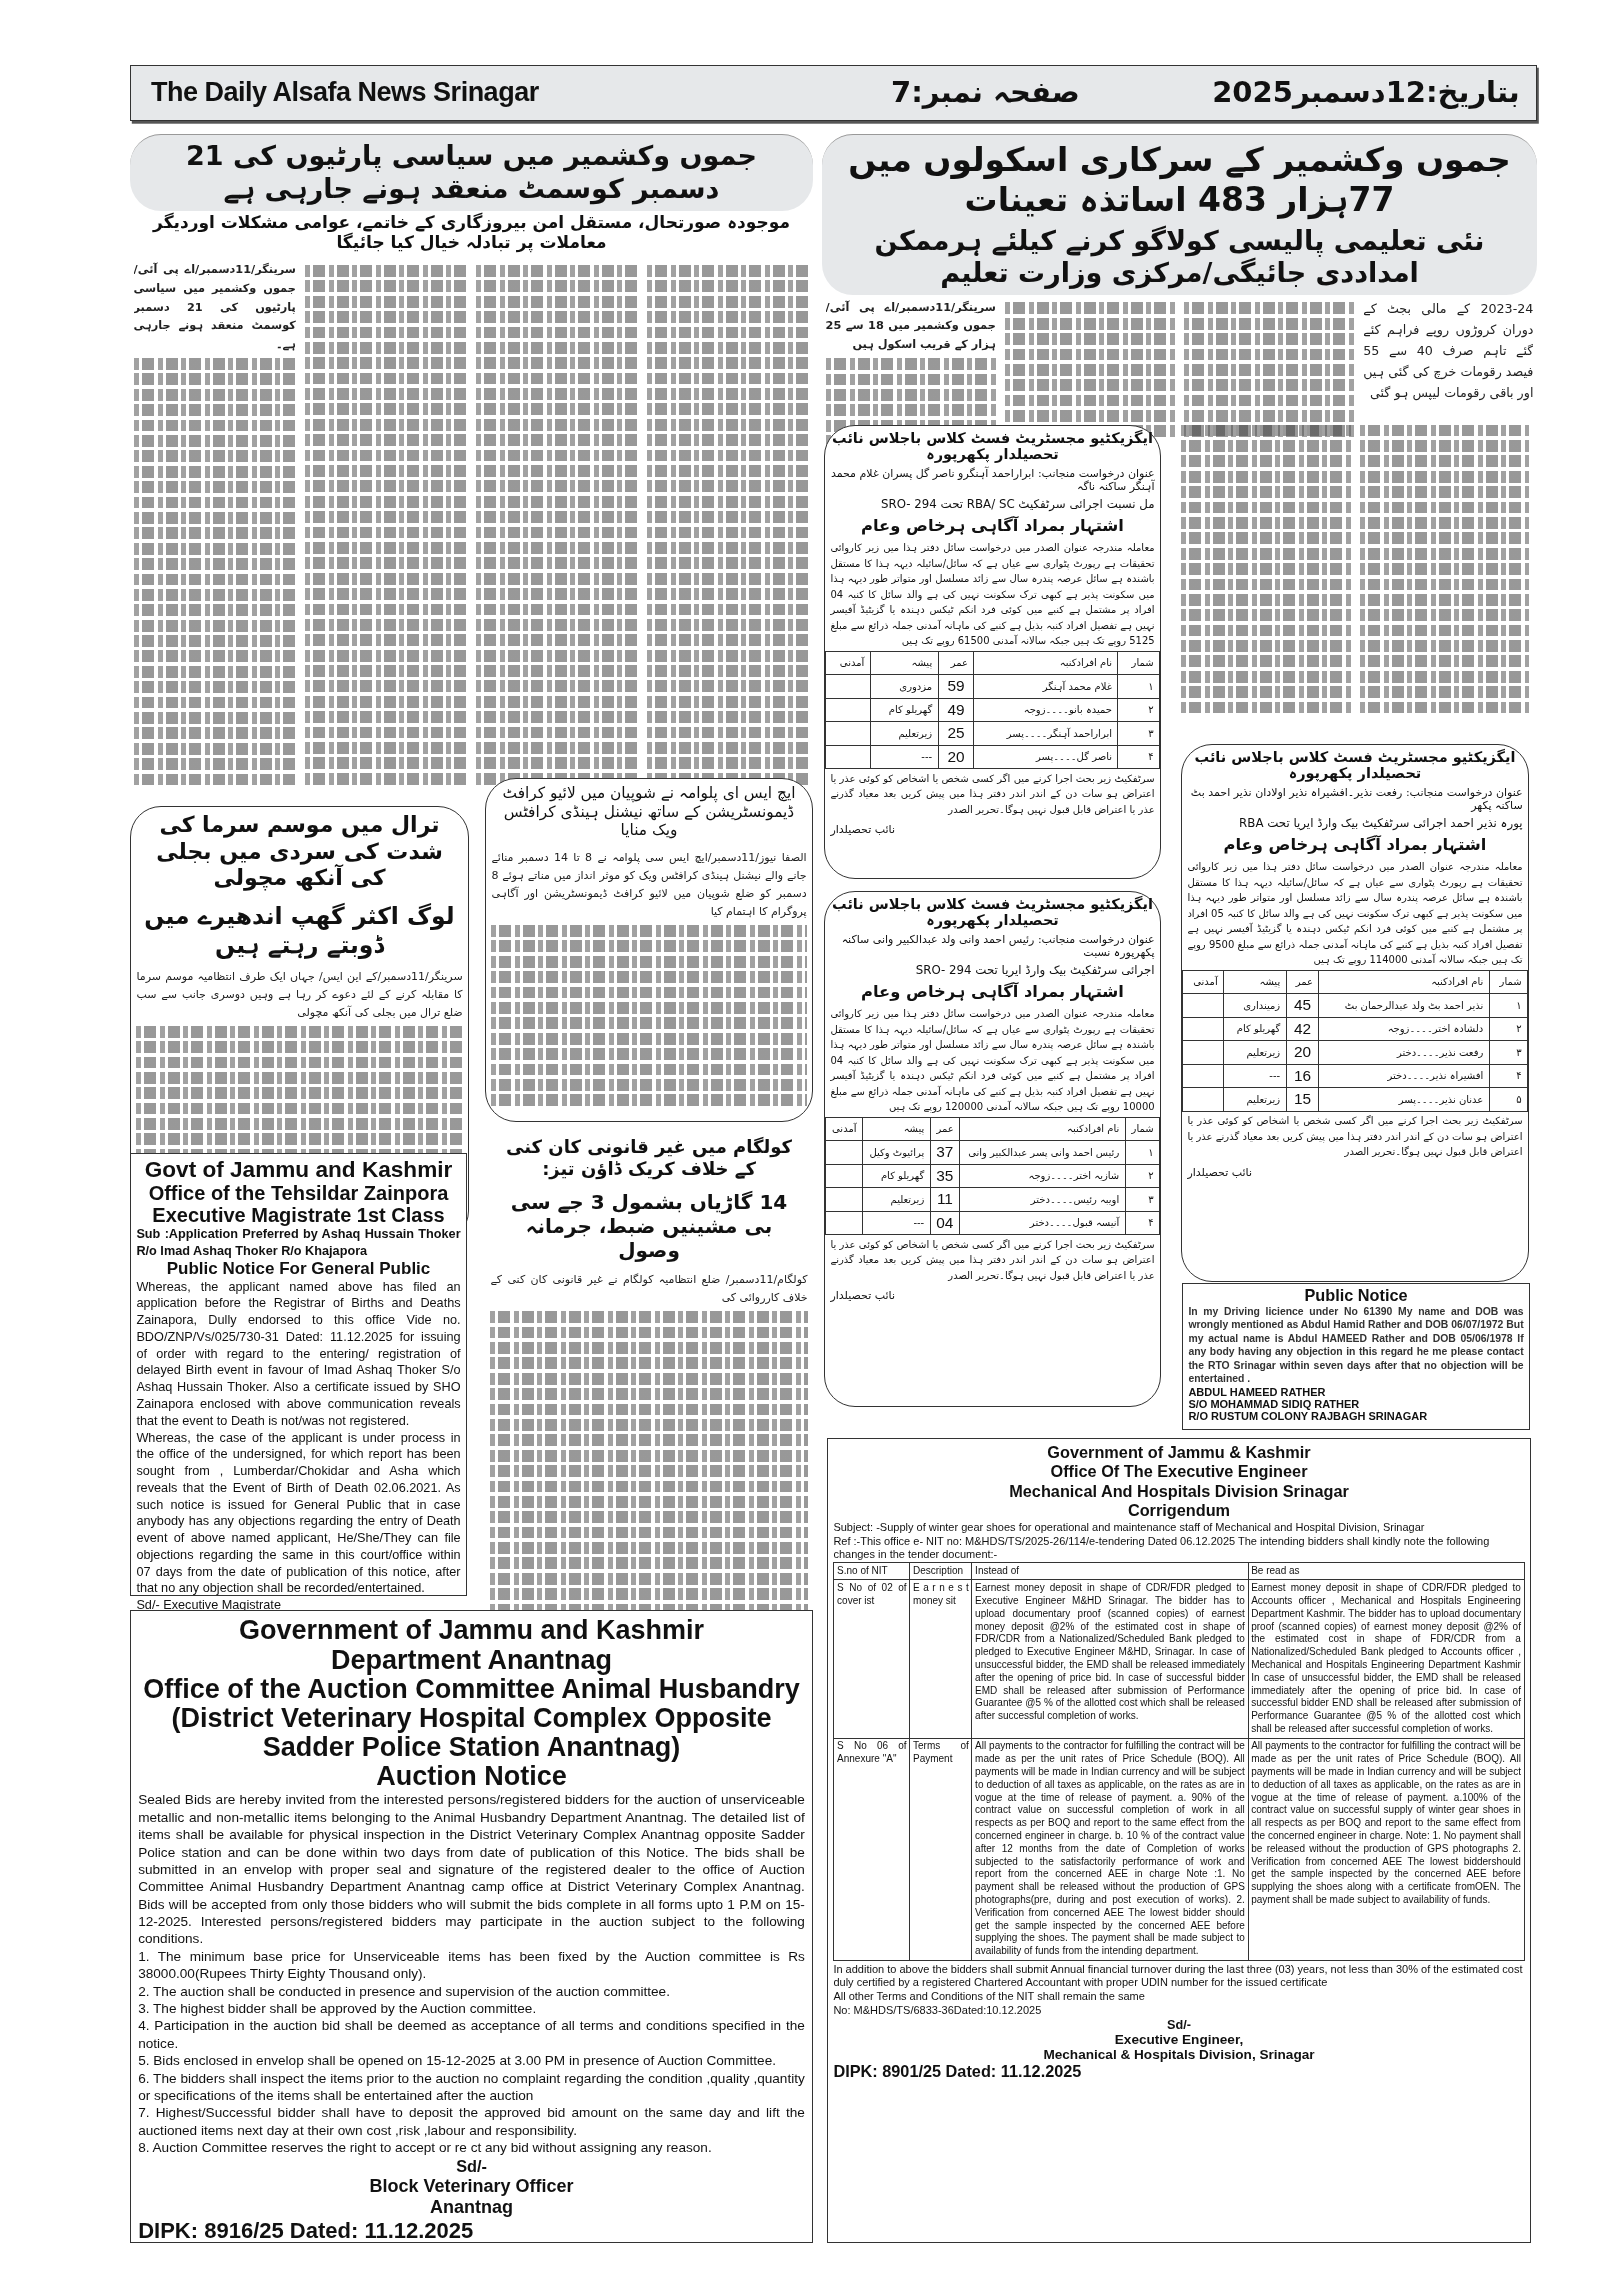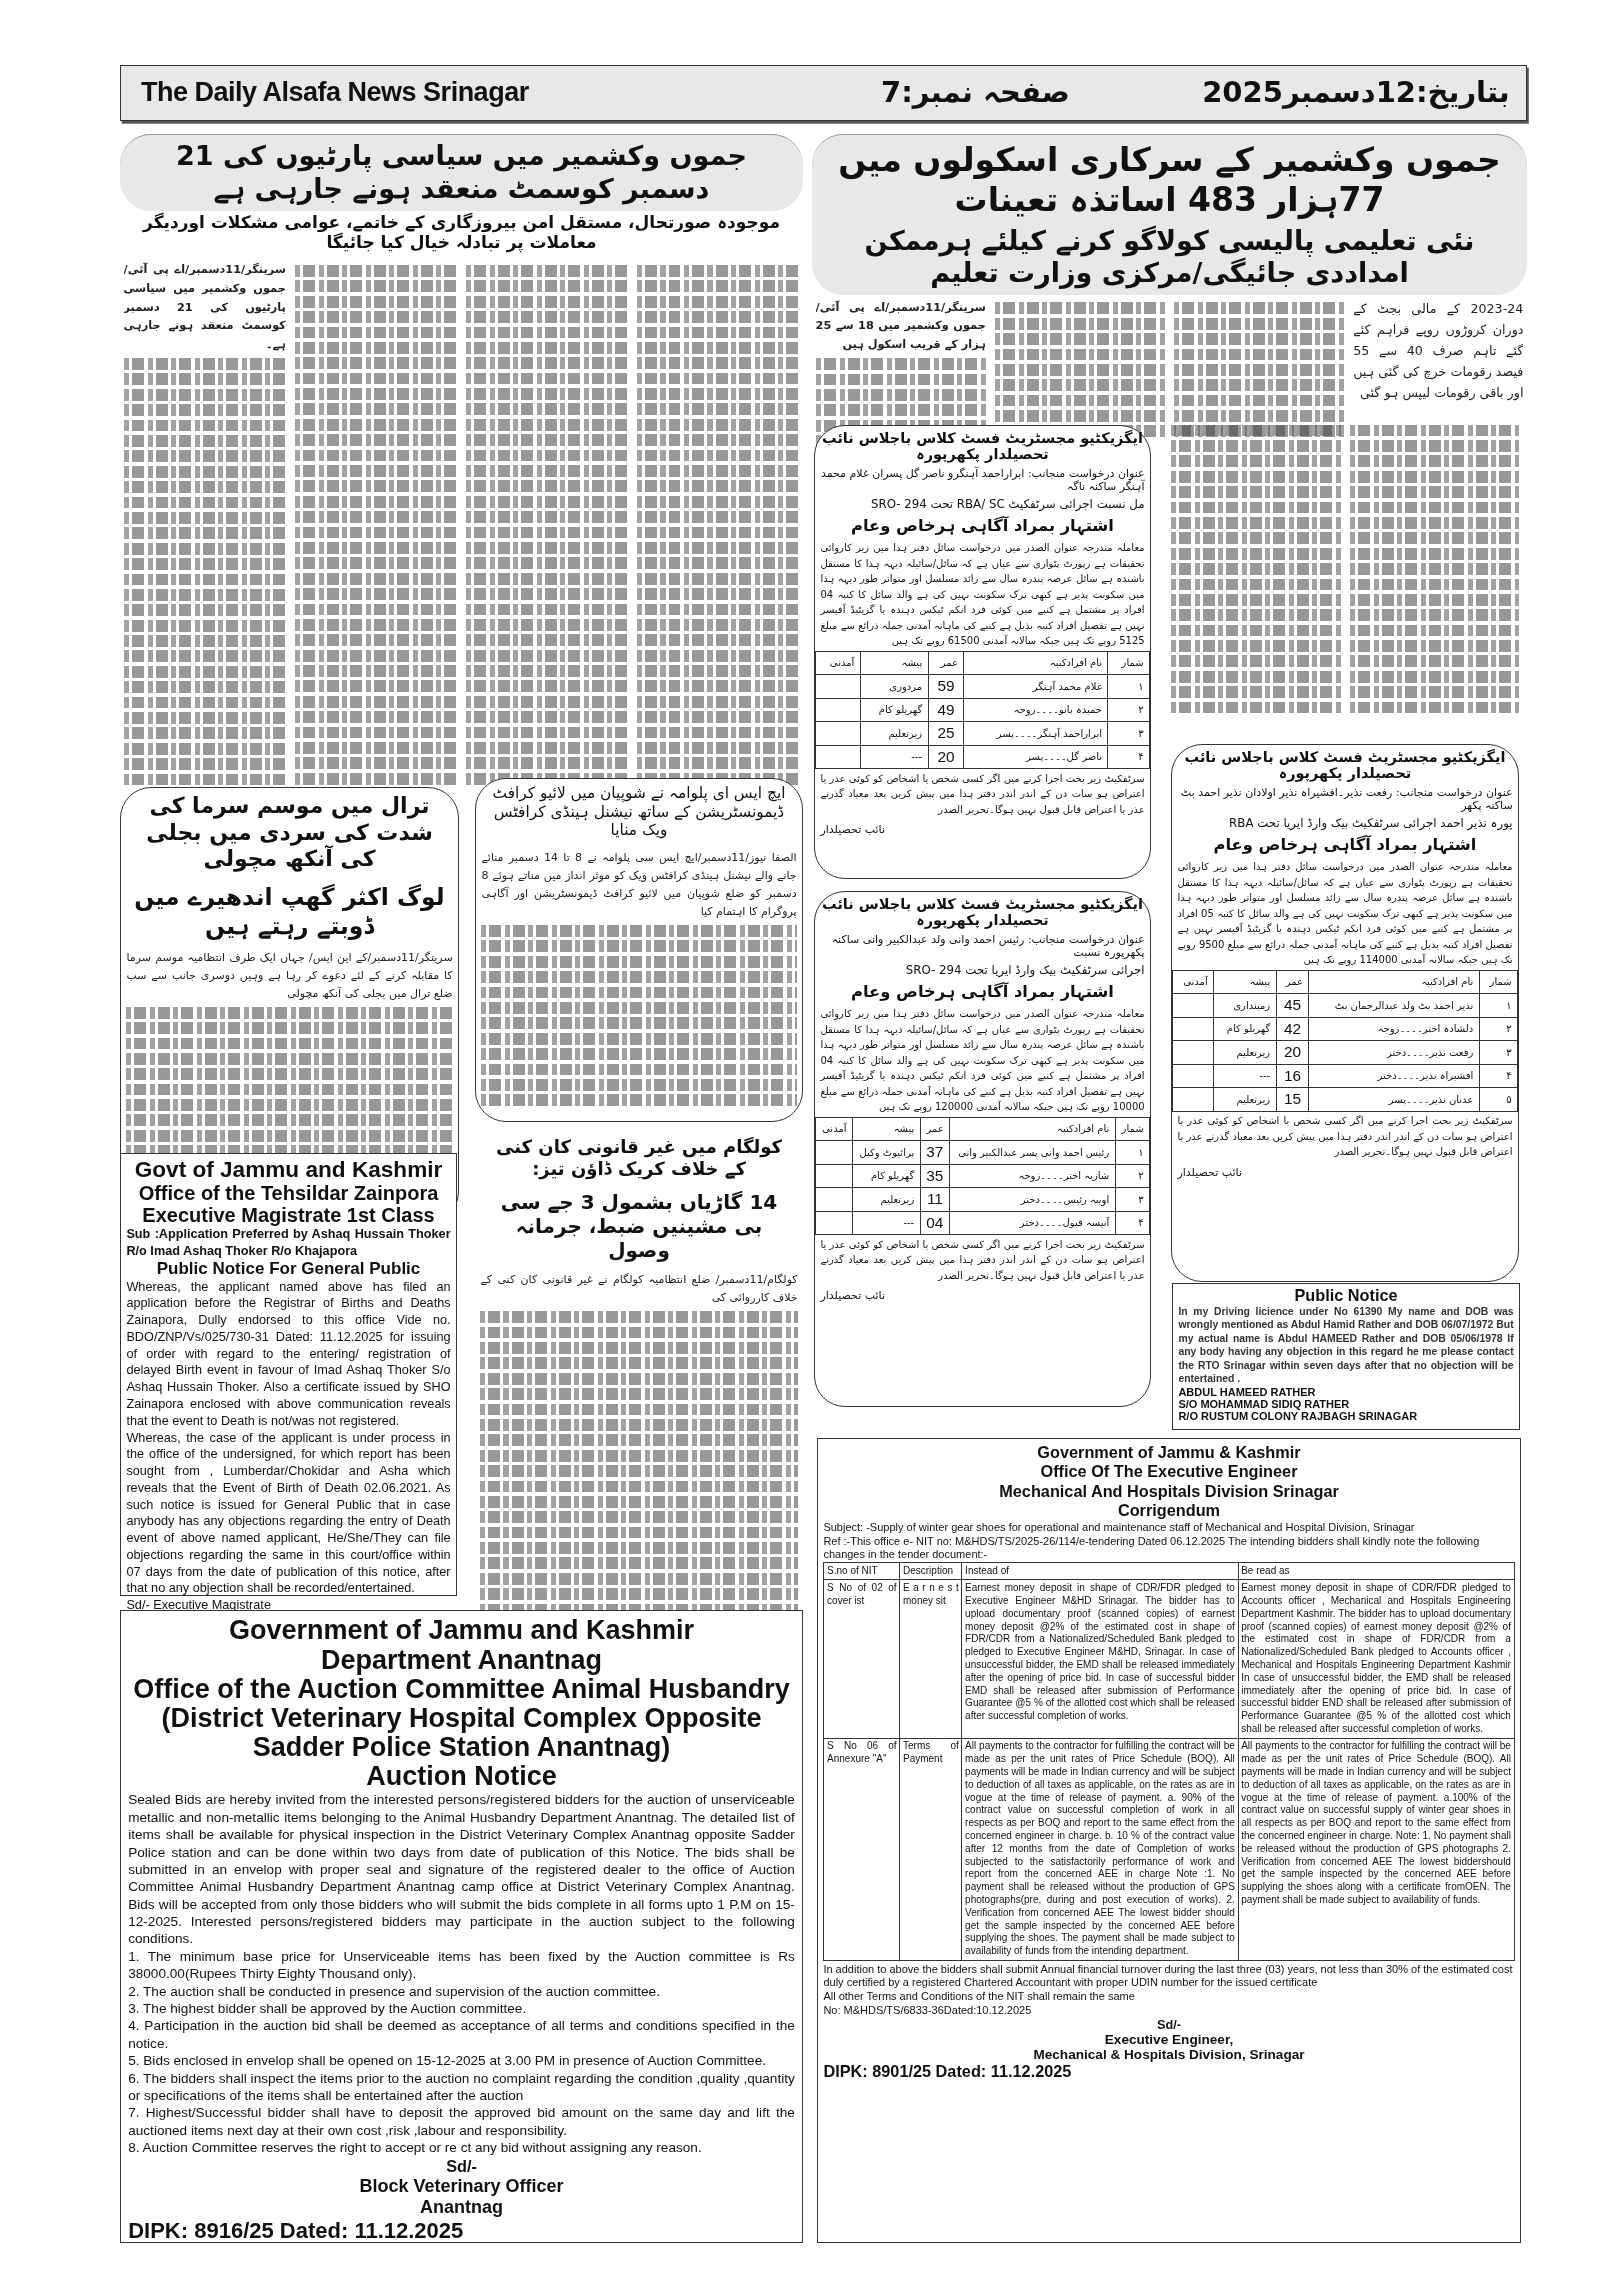--- a/index.html
+++ b/index.html
@@ -1,17 +1,17 @@
 <!DOCTYPE html>
 <html style="font-size:14.5px"><head>
 <meta charset="utf-8">
 <style>
   * { box-sizing: border-box; margin: 0; padding: 0; }
   body { width: 1615px; height: 2285px; background: #ffffff; font-family: "Liberation Sans", sans-serif; color: #111; position: relative; overflow: hidden; }
-  .abs { position: absolute; }
+  .abs { position: absolute; margin-left: 10px; }
   .masthead { left: 120px; top: 65px; width: 1407px; height: 56px; background: #e6e8ea; border: 1.8px solid #333; box-shadow: 1.8px 2.7px 0 #555; }
   .mast-title { position: absolute; left: 20px; top: 11px; font-size: 27px; font-weight: bold; font-family: "Liberation Sans", sans-serif; letter-spacing: -0.5px; }
   .mast-page { position: absolute; left: 760px; top: 9px; font-size: 29px; font-weight: bold; direction: rtl; font-family: "DejaVu Sans", sans-serif; }
   .mast-date { position: absolute; right: 16.3px; top: 9px; font-size: 29px; font-weight: bold; direction: rtl; font-family: "DejaVu Sans", sans-serif; }
   .urdu { direction: rtl; text-align: right; font-family: "DejaVu Sans", sans-serif; border-radius: 31px; }
   .headline-box { background: #e6e8ea; border-top: 0.9px solid #999; }
   .headline { font-size: 27px; font-weight: bold; text-align: center; line-height: 1.2; padding: 5.4px 9px; }
   .subhead { font-size: 17px; font-weight: bold; text-align: center; padding: 1.8px 7.2px 5.4px; }
   .cols { display: flex; flex-direction: row-reverse; gap: 9px; }
   .col { flex: 1; font-size: 11.3px; line-height: 1.65; text-align: justify; color: #222; overflow: hidden; }
@@ -431,21 +431,21 @@
         <div class="filler-line"></div>
         <div class="filler-line"></div>
         <div class="filler-line"></div>
         <div class="filler-line"></div>
         <div class="filler-line"></div>
         <div class="filler-line"></div>
     </div>
   </div>
 </div>
 
-<div class="abs boxed urdu" style="left:120px; top:787px; width:339px; height:436px;">
+<div class="abs boxed urdu" style="left:120px; top:806px; width:339px; height:436px;">
   <div class="headline" style="font-size:22px;">ترال میں موسم سرما کی شدت کی سردی میں بجلی کی آنکھ مچولی</div>
   <div class="headline" style="font-size:23.5px;">لوگ اکثر گھپ اندھیرے میں ڈوبتے رہتے ہیں</div>
   <div class="col" style="padding:3.6px 5.4px; font-size:11px;">
     <div>سرینگر/11دسمبر/کے این ایس/ جہاں ایک طرف انتظامیہ موسم سرما کا مقابلہ کرنے کے لئے دعوے کر رہا ہے وہیں دوسری جانب سے سب ضلع ترال میں بجلی کی آنکھ مچولی</div>
     <div class="filler-line"></div>
       <div class="filler-line"></div>
       <div class="filler-line"></div>
       <div class="filler-line"></div>
       <div class="filler-line"></div>
       <div class="filler-line"></div>

